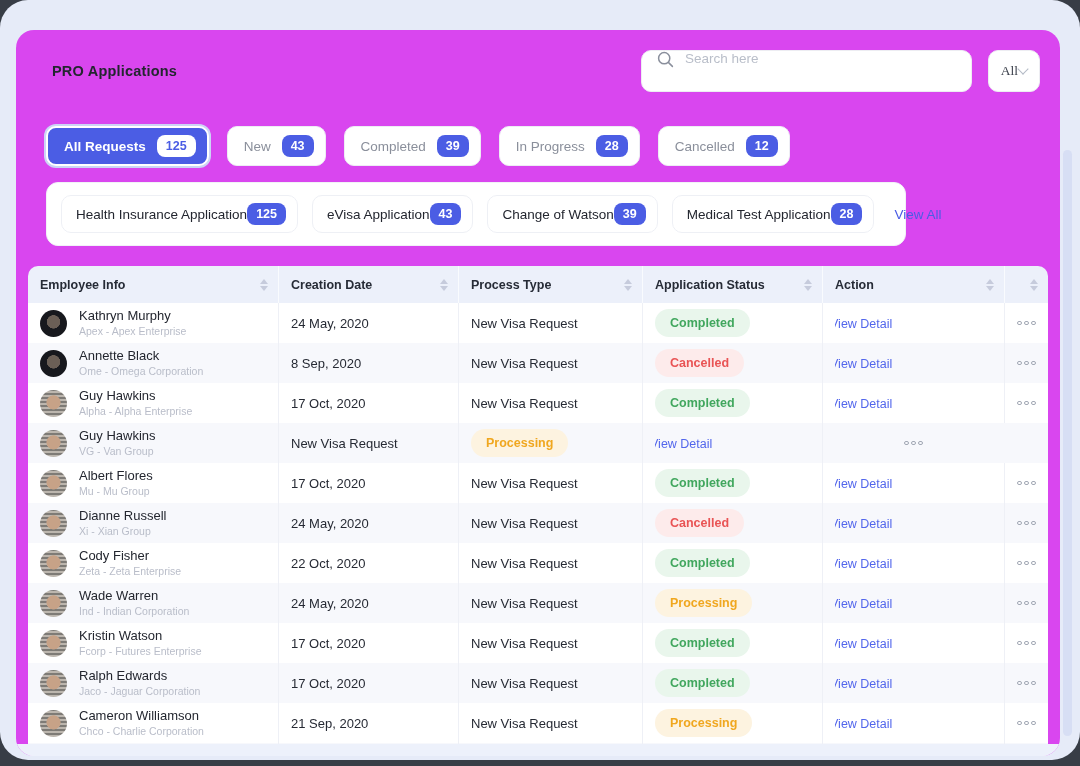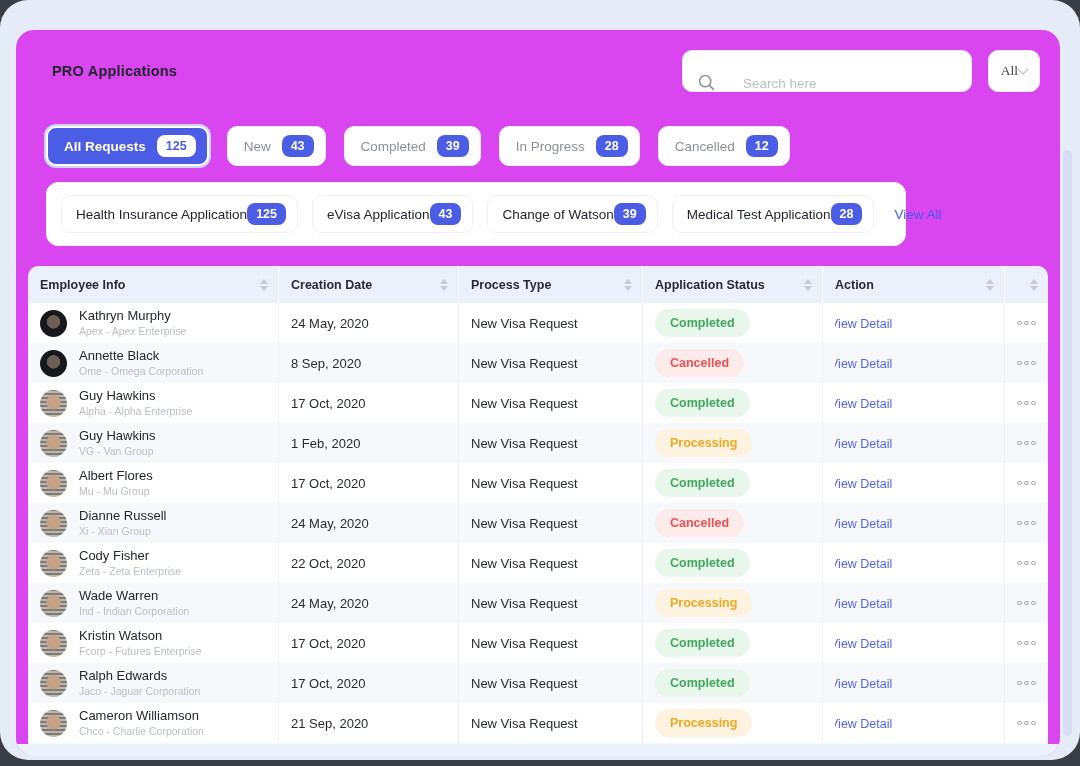--- a/index.html
+++ b/index.html
@@ -20,22 +20,22 @@
   }
   .card {
     position:absolute; left:16px; top:30px; width:1044px; height:726px;
     background:#d946ef; border-radius:18px; overflow:hidden;
   }
   
   .topbar { display:flex; align-items:center; justify-content:space-between; padding:20px 20px 0 36px; }
   .page-title { font-size:14.5px; font-weight:700; color:#23262f; letter-spacing:.2px; }
   .top-right { display:flex; align-items:center; gap:16px; }
   .search-box {
-    width:290px; height:42px; border:1px solid #ededf2; border-radius:10px;
-    display:flex; align-items:flex-end; gap:28px; padding:0 15px; background:#fff;
+    width:331px; height:42px; border:1px solid #ededf2; border-radius:10px;
+    display:flex; align-items:flex-start; gap:11px; padding:0 15px; background:#fff;
   }
   .search-box svg { flex:none; }
   .search-box input { border:none; outline:none; width:100%; font-size:13.5px; color:#3c414c; font-family:inherit; background:transparent; }
   .search-box input::placeholder { color:#b9bec9; }
   .dropdown {
     width:52px; height:42px; border:1px solid #ededf2; border-radius:10px;
     display:flex; align-items:center; justify-content:center; gap:1px;
     font-size:13.5px; color:#3c414c; cursor:pointer; background:#fff;font-family:Liberation Serif, serif;
   }
   .chevron { width:8px; height:8px; border-right:1.6px solid #b4bac6; border-bottom:1.6px solid #b4bac6; transform:rotate(45deg); margin-top:-4px; }
@@ -312,23 +312,20 @@
 
   <div class="row">
     <div class="td emp">
       <span class="avatar light"></span>
       <span class="emp-text">
         <div class="emp-name">Guy Hawkins</div>
         <div class="emp-co">VG - Van Group</div>
       </span>
     </div>
     <div class="td">
-      <span>1 Feb, 2020</span>
-    </div>
-    <div class="td">
       <span>New Visa Request</span>
     </div>
     <div class="td">
       <span class="status-pill" style="background: rgb(253, 243, 224); color: rgb(240, 167, 31);">Processing</span>
     </div>
     <div class="td">
       <span class="action-clip"><span class="action-link">View Detail</span></span>
     </div>
     <div class="td menu">
       <span class="menu-dots">

